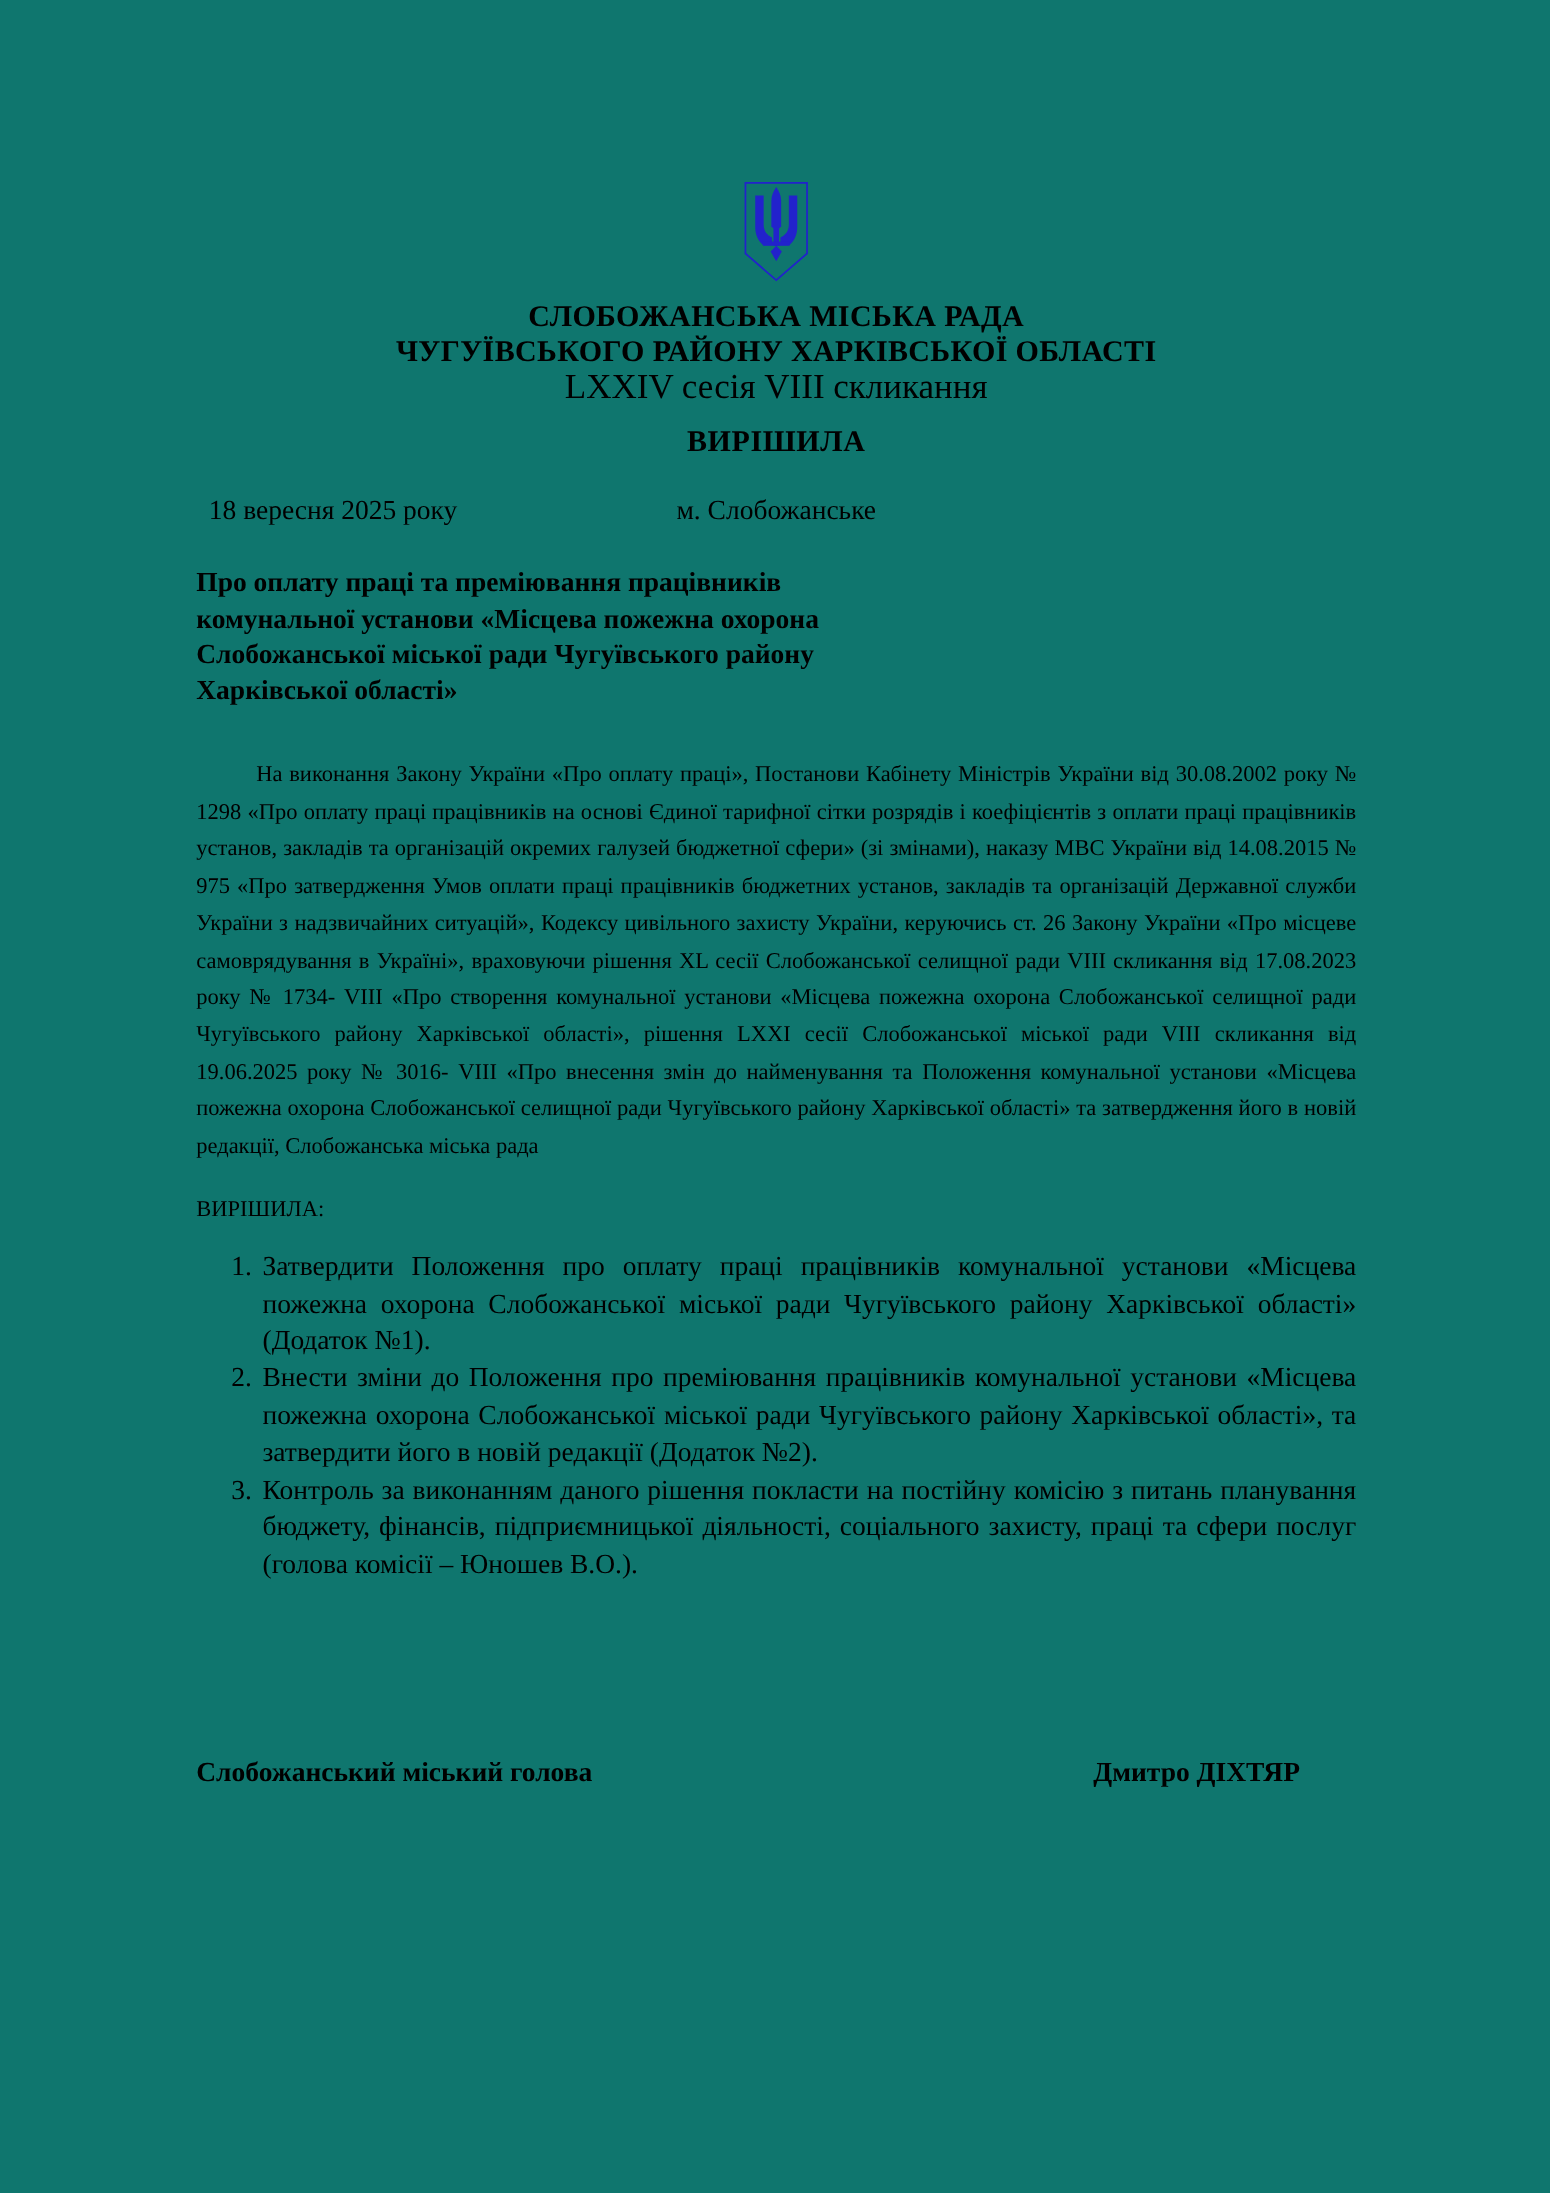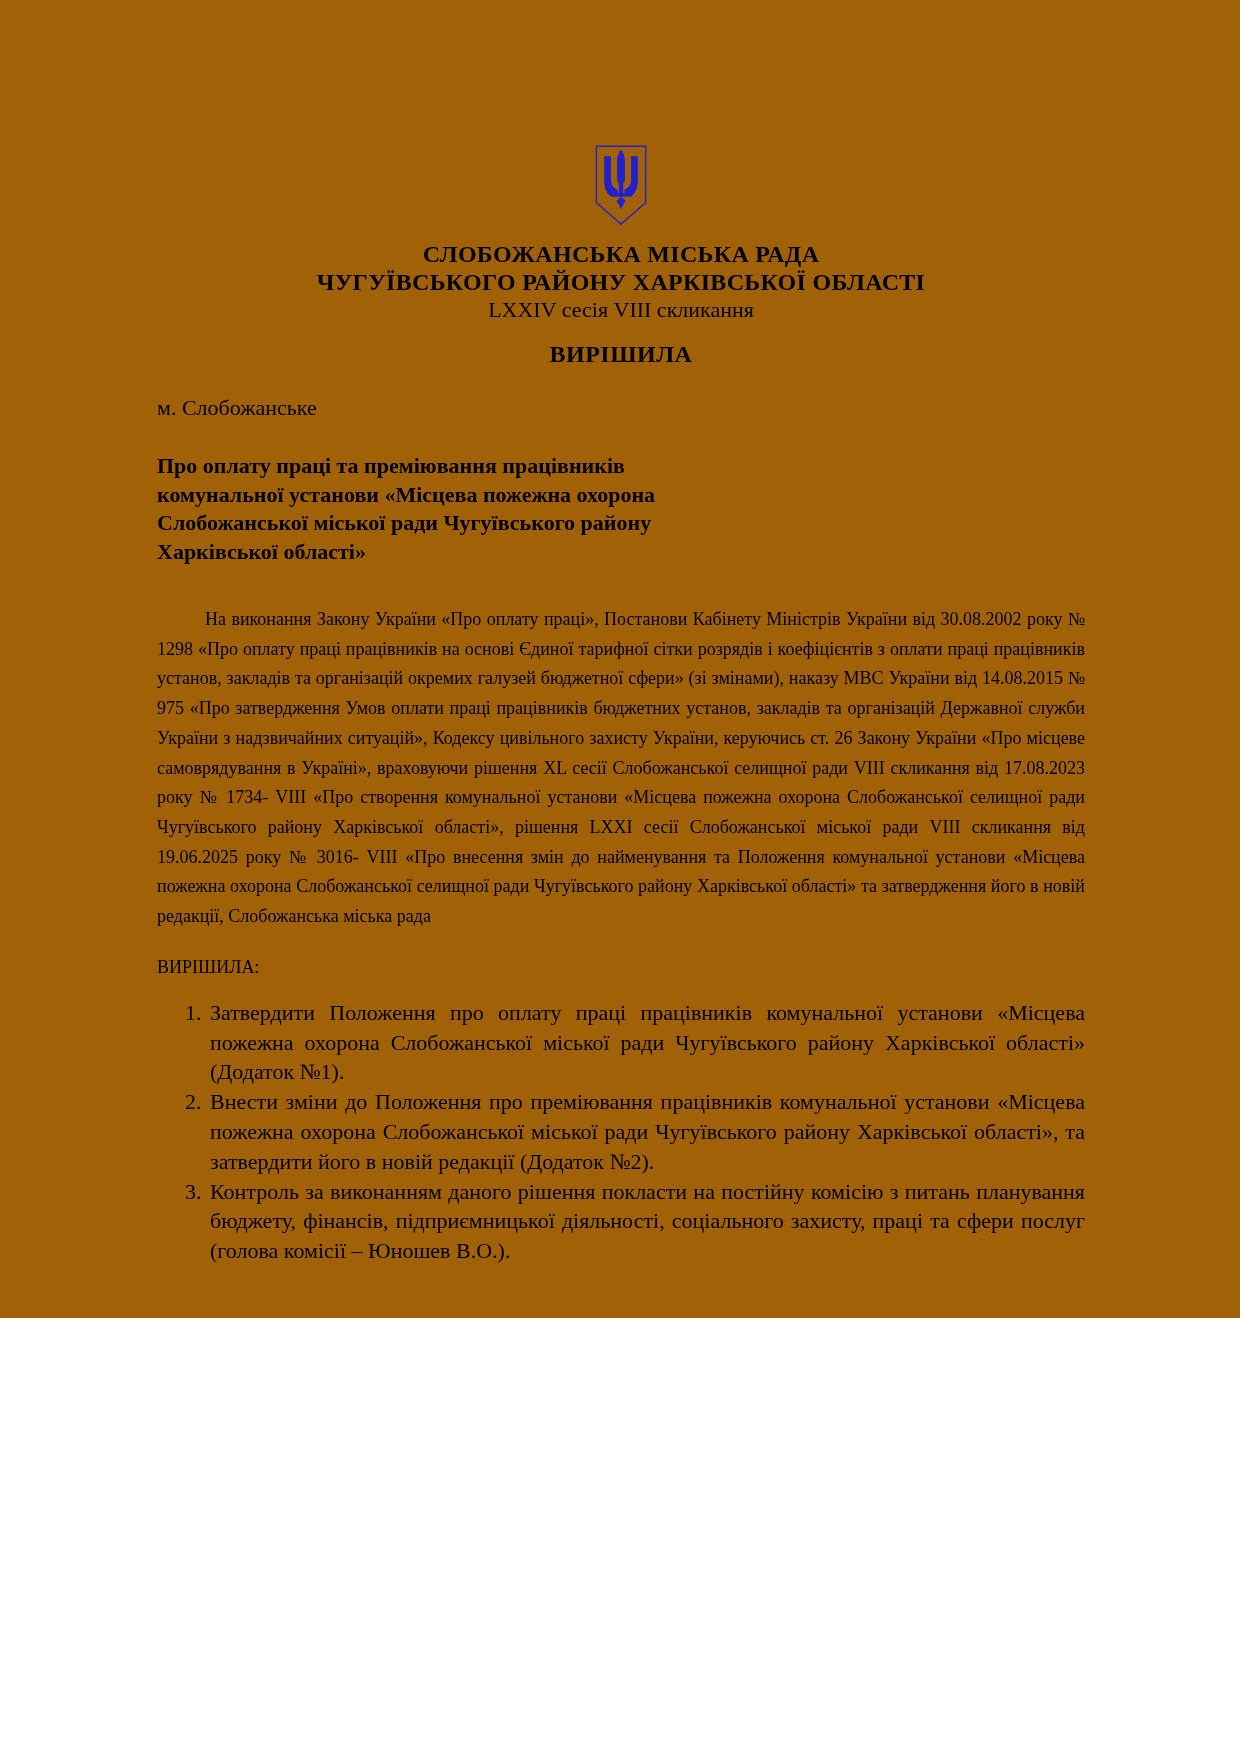--- a/index.html
+++ b/index.html
@@ -3,23 +3,23 @@
 <meta charset="utf-8">
 <style>
   html, body {
     margin: 0;
     padding: 0;
     background: #ffffff;
   }
   .page {
     position: relative;
     width: 1240px;
-    height: 1318px;
+    height: 1754px;
     margin: 0 auto;
-    background: #a16207;
+    background: #0f766e;
     color: #000000;
     font-family: "Liberation Serif", "DejaVu Serif", serif;
     overflow: hidden;
     box-sizing: border-box;
     padding: 0 155px 0 157px;
   }
   .emblem {
     display: block;
     margin: 140px auto 8px auto;
     width: 56px;
@@ -27,21 +27,21 @@
   }
   .org-line {
     text-align: center;
     font-size: 24px;
     font-weight: bold;
     line-height: 28px;
     letter-spacing: 0.3px;
   }
   .session-line {
     text-align: center;
-    font-size: 22px;
+    font-size: 28px;
     font-weight: normal;
     line-height: 27px;
   }
   .doc-title {
     margin-top: 17px;
     text-align: center;
     font-size: 24px;
     font-weight: bold;
     line-height: 28px;
     letter-spacing: 0.5px;
@@ -118,20 +118,21 @@
     </g>
   </svg>
 
   <div class="org-line">СЛОБОЖАНСЬКА МІСЬКА РАДА</div>
   <div class="org-line">ЧУГУЇВСЬКОГО РАЙОНУ ХАРКІВСЬКОЇ ОБЛАСТІ</div>
   <div class="session-line">LXXIV сесія VIII скликання</div>
 
   <div class="doc-title">ВИРІШИЛА</div>
 
   <div class="meta-row">
+    <div class="meta-date">18 вересня 2025 року</div>
     <div class="meta-place">м. Слобожанське</div>
   </div>
 
   <div class="subject">
     <div>Про оплату праці та преміювання працівників</div>
     <div>комунальної установи «Місцева пожежна охорона</div>
     <div>Слобожанської міської ради Чугуївського району</div>
     <div>Харківської області»</div>
   </div>
 

